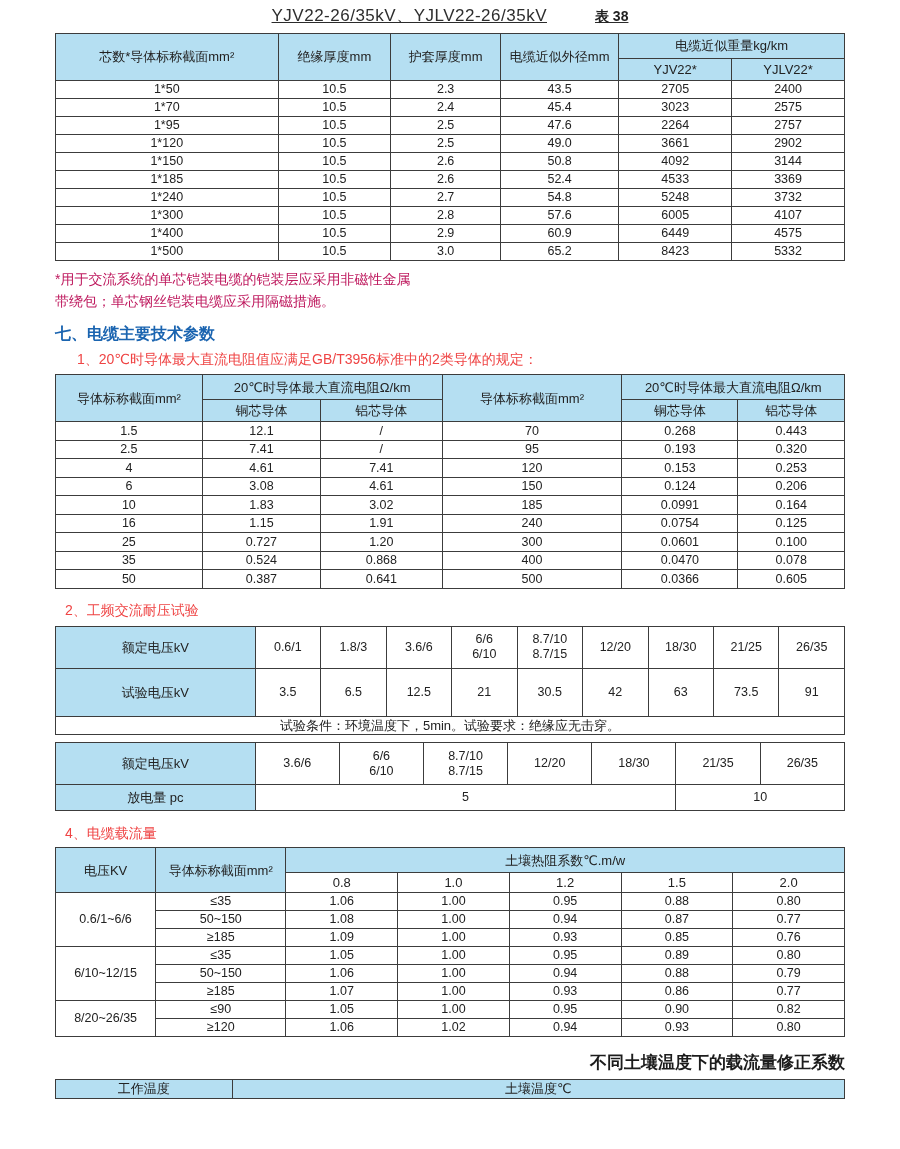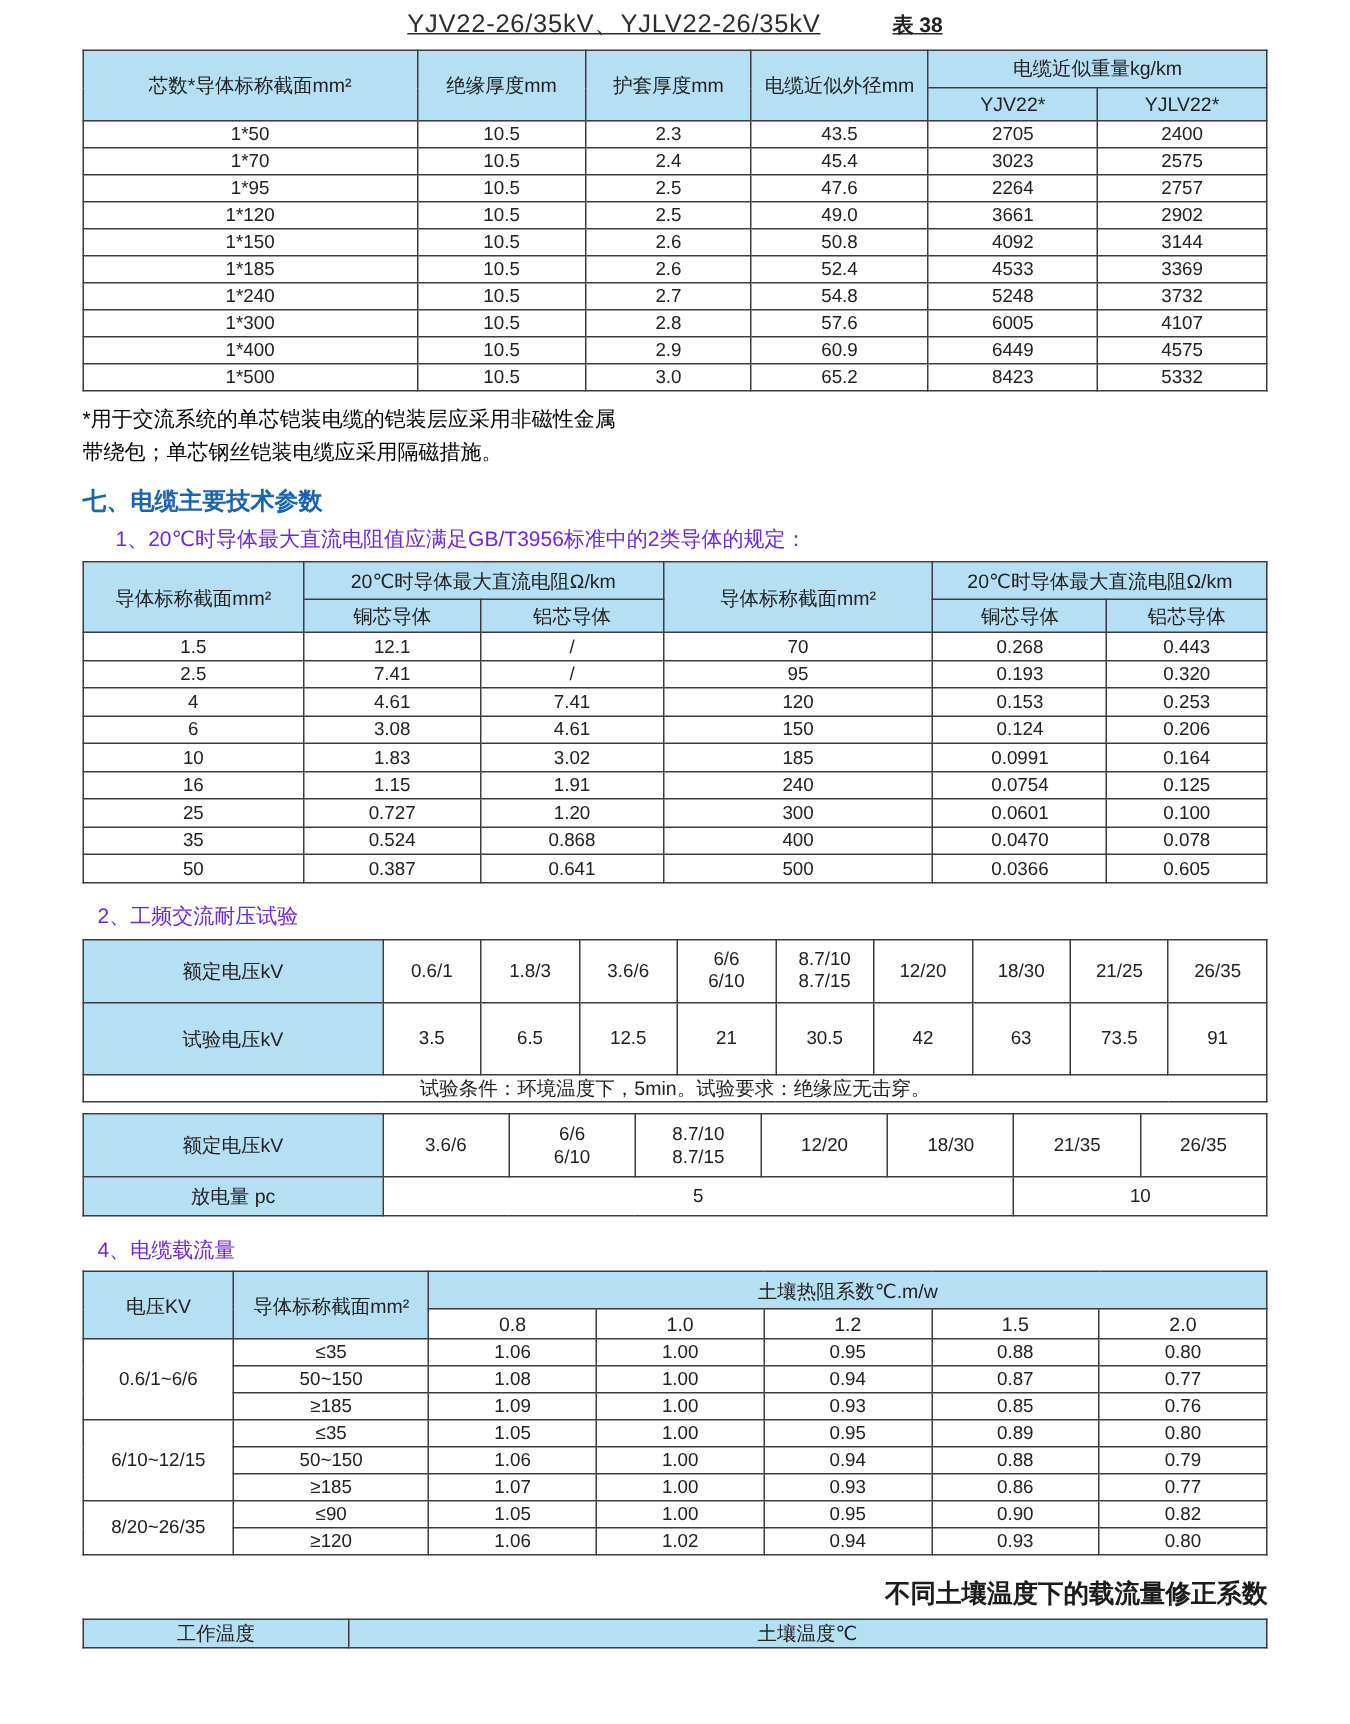--- a/index.html
+++ b/index.html
@@ -23,24 +23,24 @@
   td, th { border:1px solid #3c3c3c; text-align:center; vertical-align:middle; white-space:pre-line; font-weight:normal; padding:1px 2px; line-height:1.2; }
   .hd { background:#b5dff2; }
   table { border:1.5px solid #3c3c3c;padding-left:44px; }
 
   .t1 { margin-top:5px; }
   .t1 thead th { font-size:13px; }
   .t1 thead tr:first-child th { height:25px; }
   .t1 thead tr:last-child th { height:22px; }
   .t1 tbody td { height:18px; }
 
-  .footnote { margin-top:8px; font-size:14px; color:#000000; line-height:1.55; }
+  .footnote { margin-top:8px; font-size:14px; color:#be185d; line-height:1.55; }
 
   .section-title { margin-top:12px; font-size:16px; font-weight:bold; color:#1a64b0; }
-  .item-line { margin-top:6px; font-size:14px; color:#6d28d9; padding-left:22px; }
+  .item-line { margin-top:6px; font-size:14px; color:#ef4444; padding-left:22px; }
   .item-line.noindent { padding-left:10px; }
 
   .t2 { margin-top:5px; }
   .t2 thead th { font-size:13px; height:25px; }
   .t2 thead tr:last-child th { height:22px; }
   .t2 tbody td { height:18.5px; }
 
   .t3 { margin-top:6px; }
   .t3 td.hd { font-size:13px; }
   .t3 tr.r1 td { height:42px; }

